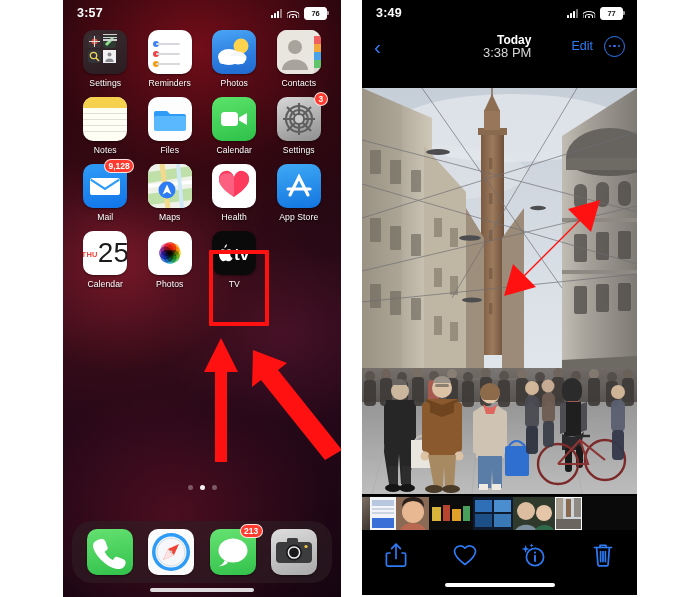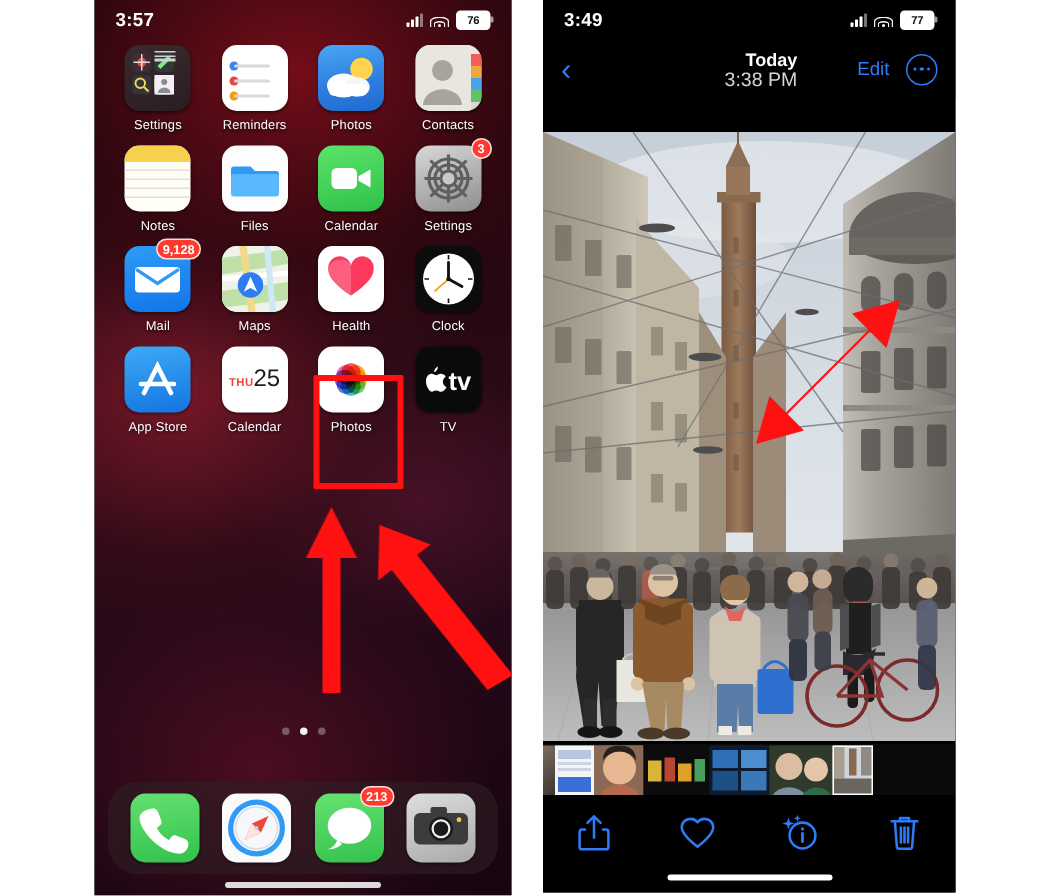--- a/index.html
+++ b/index.html
@@ -339,60 +339,40 @@
           <div class="inner">
         <svg width="44" height="44" viewBox="0 0 44 44">
           <path d="M22 33 C10 25 7 19.5 7 16 A7 7 0 0 1 22 13 A7 7 0 0 1 37 16 C37 19.5 34 25 22 33 Z" fill="#fc3a5d"></path>
           <path d="M22 33 C10 25 7 19.5 7 16 A7 7 0 0 1 14.5 9.3 A7 7 0 0 1 22 13 Z" fill="#fd5f81"></path>
         </svg>
       </div>
         </div>
       <div class="app-label">Health</div>
     </div>
 
-    <div class="app">
-      <div class="icon ic-clock">
-          <div class="inner">
-        <svg width="44" height="44" viewBox="0 0 44 44">
-          <circle cx="22" cy="22" r="17" fill="#fff"></circle>
-          <g stroke="#111" stroke-width="1.1">
-            <line x1="22" y1="6" x2="22" y2="9"></line>
-                <line x1="22" y1="35" x2="22" y2="38"></line>
-            <line x1="6" y1="22" x2="9" y2="22"></line>
-                <line x1="35" y1="22" x2="38" y2="22"></line>
-          </g>
-          <line x1="22" y1="22" x2="22" y2="11" stroke="#111" stroke-width="1.9" stroke-linecap="round"></line>
-          <line x1="22" y1="22" x2="31" y2="27" stroke="#111" stroke-width="1.9" stroke-linecap="round"></line>
-          <line x1="22" y1="22" x2="13" y2="30" stroke="#f5a623" stroke-width="1.2" stroke-linecap="round"></line>
-          <circle cx="22" cy="22" r="1.5" fill="#111"></circle>
-        </svg>
-      </div>
-        </div>
-      <div class="app-label">Clock</div>
-    </div>
 
     <div class="app">
       <div class="icon ic-appstore">
           <div class="inner">
         <svg width="44" height="44" viewBox="0 0 44 44">
           <g stroke="#fff" stroke-width="3.1" stroke-linecap="round" fill="none">
             <path d="M13 31 L22 13 L31 31"></path>
                 <path d="M11 25 H33"></path>
           </g>
         </svg>
       </div>
         </div>
       <div class="app-label">App Store</div>
     </div>
 
     <div class="app">
       <div class="icon ic-calendar">
           <div class="inner" style="display:flex;align-items:center;justify-content:center;">
         <div style="color:#f04438;font-size:7.5px;font-weight:bold;letter-spacing:.3px;margin-top:3px;">THU</div>
-        <div style="color:#1c1c1e;font-size:16px;font-weight:300;line-height:22px;margin-top:-1px;">25</div>
+        <div style="color:#1c1c1e;font-size:28px;font-weight:300;line-height:22px;margin-top:-1px;">25</div>
       </div>
         </div>
       <div class="app-label">Calendar</div>
     </div>
 
     <div class="app">
       <div class="icon ic-photos">
           <div class="inner">
         <div style="position:absolute;inset:0;">
           <div class="pw" style="background:#f5463d;transform:rotate(0deg) translate(-6.5px,-11px);"></div>

